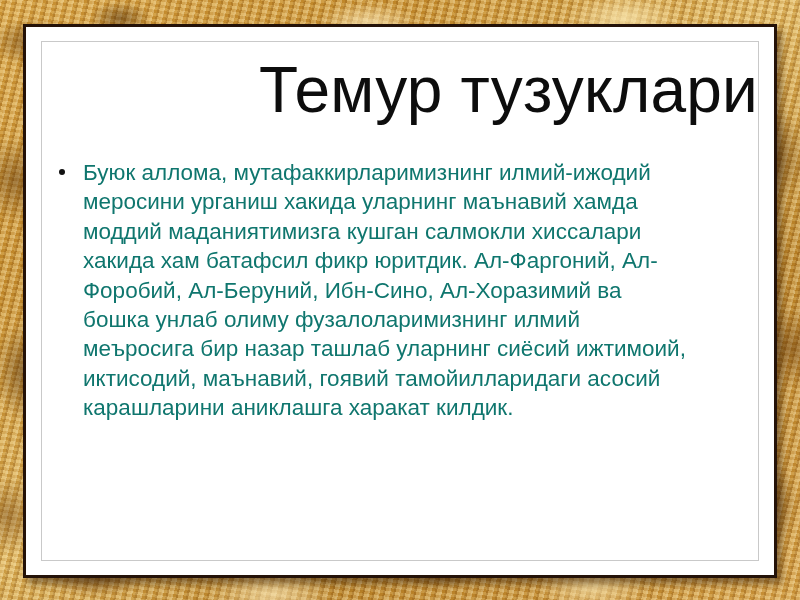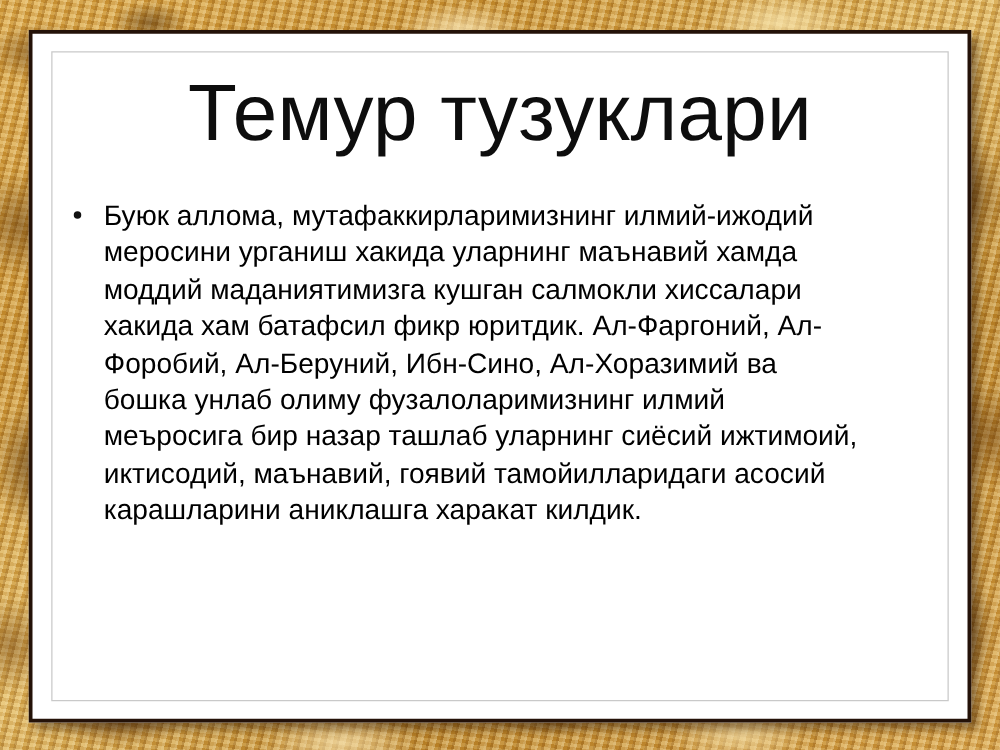--- a/index.html
+++ b/index.html
@@ -96,21 +96,21 @@
     border: 1px solid #c9c9c9;
     background: #ffffff;
   }
 
   
   .title {
     position: absolute;
     left: 0;
     right: 0;
     top: 16px;
-    text-align: center;
+    text-align: right;
     font-size: 64px;
     line-height: 1.0;
     font-weight: 400;
     color: #0d0d0d;
     letter-spacing: .2px;
     white-space: nowrap;
   }
 
   
   .body-list {
@@ -120,21 +120,21 @@
     width: 640px;
     margin: 0;
     padding: 0;
     list-style: none;
   }
   .bullet-item {
     position: relative;
     padding-left: 31px;
     font-size: 22.5px;
     line-height: 29.4px;
-    color: #000000;
+    color: #0f766e;
     text-align: left;
   }
   .bullet-dot {
     position: absolute;
     left: 7px;
     top: 11px;
     width: 6px;
     height: 6px;
     border-radius: 50%;
     background: #111111;

